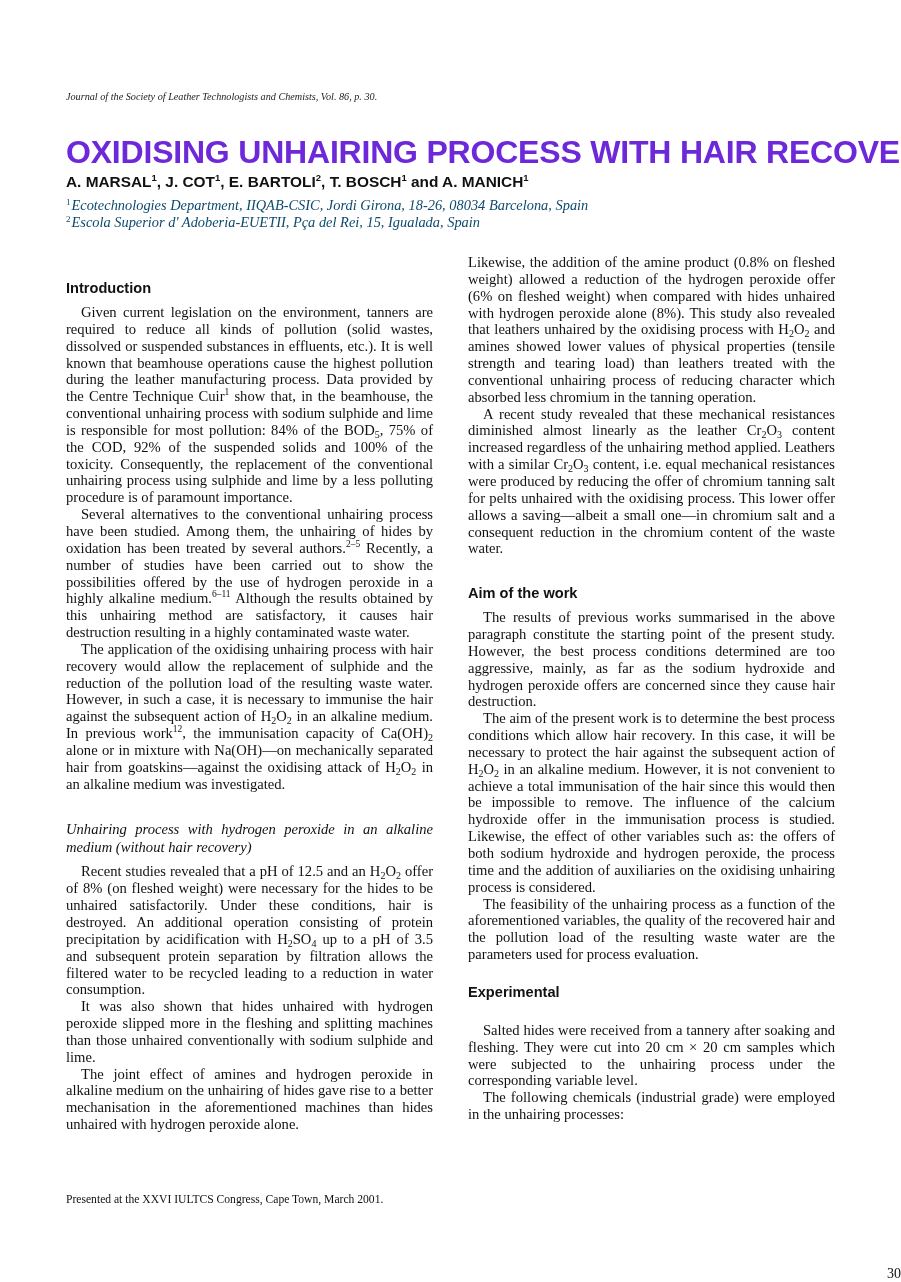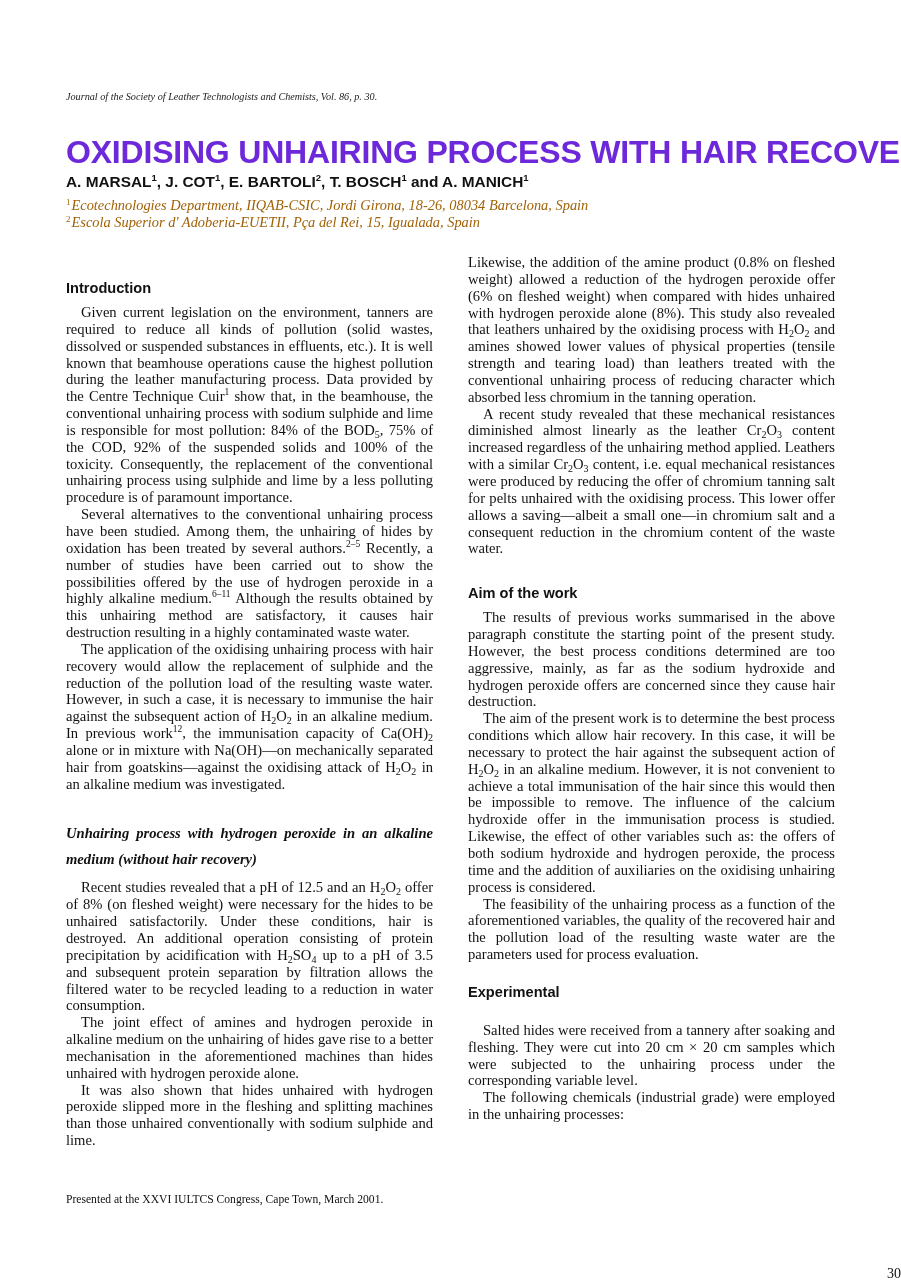--- a/index.html
+++ b/index.html
@@ -14,39 +14,39 @@
     font-family: "Liberation Sans", sans-serif; font-weight: bold; font-size: 32px;
     letter-spacing: -0.2px; color: #6d28d9; white-space: nowrap;
   }
   .authors {
     position: absolute; left: 66px; top: 173px;
     font-family: "Liberation Sans", sans-serif; font-weight: bold; font-size: 15.4px; color: #111; white-space: nowrap;
   }
   .authors sup { font-size: 9.5px; vertical-align: 6px; line-height: 0; }
   .affil {
     position: absolute; left: 66px;
-    font-family: "Liberation Serif", serif; font-style: italic; font-size: 14.4px; color: #a16207; white-space: nowrap;
+    font-family: "Liberation Serif", serif; font-style: italic; font-size: 14.4px; color: #0c4a6e; white-space: nowrap;
   }
   .affil sup { font-style: normal; font-size: 9px; vertical-align: 5px; line-height: 0; margin-right: 1px; }
   .affil-1 { top: 197px; }
   .affil-2 { top: 214px; }
 
   .col {
     position: absolute; width: 367px;
     font-family: "Liberation Serif", serif; font-size: 14.6px; line-height: 16.85px; color: #111;
   }
   .col-left { left: 66px; top: 252px; margin-top: 27px; }
   .col-right { left: 468px; top: 254px; }
   .col p { margin: 0; text-align: justify; text-indent: 15px; hyphens: none; }
   .col p.noindent { text-indent: 0; }
   .sec-head {
     font-family: "Liberation Sans", sans-serif; font-weight: bold; font-size: 14.6px; margin: 0;
     line-height: 18px; color: #111;
   }
-  .sub-head { font-style: italic; margin: 0; line-height: 26px; font-weight: bold; }
+  .sub-head { font-style: italic; margin: 0; line-height: 18px; }
   .gap-after-head { height: 7px; }
   .gap-sub { height: 10px; }
   .gap-section { height: 18px; }
   sub, .sub { font-size: 10px; vertical-align: -3px; line-height: 0; }
   sup.ref { font-size: 9.5px; vertical-align: 6px; line-height: 0; }
 
   .footnote {
     position: absolute; left: 66px; top: 1193px;
     font-family: "Liberation Serif", serif; font-size: 11.6px; color: #111; white-space: nowrap;
   }
@@ -84,22 +84,22 @@
     <div class="gap-after-head"></div>
     <p><span>Given current legislation on the environment, tanners are required to reduce all kinds of pollution (solid wastes, dissolved or suspended substances in effluents, etc.). It is well known that beamhouse operations cause the highest pollution during the leather manufacturing process. Data provided by the Centre Technique Cuir</span><sup class="ref">1</sup><span> show that, in the beamhouse, the conventional unhairing process with sodium sulphide and lime is responsible for most pollution: 84% of the BOD</span><span class="sub">5</span><span>, 75% of the COD, 92% of the suspended solids and 100% of the toxicity. Consequently, the replacement of the conventional unhairing process using sulphide and lime by a less polluting procedure is of paramount importance.</span></p>
     <p><span>Several alternatives to the conventional unhairing process have been studied. Among them, the unhairing of hides by oxidation has been treated by several authors.</span><sup class="ref">2–5</sup><span> Recently, a number of studies have been carried out to show the possibilities offered by the use of hydrogen peroxide in a highly alkaline medium.</span><sup class="ref">6–11</sup><span> Although the results obtained by this unhairing method are satisfactory, it causes hair destruction resulting in a highly contaminated waste water.</span></p>
     <p><span>The application of the oxidising unhairing process with hair recovery would allow the replacement of sulphide and the reduction of the pollution load of the resulting waste water. However, in such a case, it is necessary to immunise the hair against the subsequent action of H</span><span class="sub">2</span><span>O</span><span class="sub">2</span><span> in an alkaline medium. In previous work</span><sup class="ref">12</sup><span>, the immunisation capacity of Ca(OH)</span><span class="sub">2</span><span> alone or in mixture with Na(OH)—on mechanically separated hair from goatskins—against the oxidising attack of H</span><span class="sub">2</span><span>O</span><span class="sub">2</span><span> in an alkaline medium was investigated.</span></p>
 
     <div class="gap-section"></div>
     <div class="gap-sub"></div>
     <p class="sub-head noindent">Unhairing process with hydrogen peroxide in an alkaline medium (without hair recovery)</p>
     <div class="gap-after-head"></div>
     <p><span>Recent studies revealed that a pH of 12.5 and an H</span><span class="sub">2</span><span>O</span><span class="sub">2</span><span> offer of 8% (on fleshed weight) were necessary for the hides to be unhaired satisfactorily. Under these conditions, hair is destroyed. An additional operation consisting of protein precipitation by acidification with H</span><span class="sub">2</span><span>SO</span><span class="sub">4</span><span> up to a pH of 3.5 and subsequent protein separation by filtration allows the filtered water to be recycled leading to a reduction in water consumption.</span></p>
+    <p>It was also shown that hides unhaired with hydrogen peroxide slipped more in the fleshing and splitting machines than those unhaired conventionally with sodium sulphide and lime.</p>
     <p>The joint effect of amines and hydrogen peroxide in alkaline medium on the unhairing of hides gave rise to a better mechanisation in the aforementioned machines than hides unhaired with hydrogen peroxide alone.</p>
-    <p>It was also shown that hides unhaired with hydrogen peroxide slipped more in the fleshing and splitting machines than those unhaired conventionally with sodium sulphide and lime.</p>
   </div>
 
   <div class="col col-right">
     <p class="noindent"><span>Likewise, the addition of the amine product (0.8% on fleshed weight) allowed a reduction of the hydrogen peroxide offer (6% on fleshed weight) when compared with hides unhaired with hydrogen peroxide alone (8%). This study also revealed that leathers unhaired by the oxidising process with H</span><span class="sub">2</span><span>O</span><span class="sub">2</span><span> and amines showed lower values of physical properties (tensile strength and tearing load) than leathers treated with the conventional unhairing process of reducing character which absorbed less chromium in the tanning operation.</span></p>
     <p><span>A recent study revealed that these mechanical resistances diminished almost linearly as the leather Cr</span><span class="sub">2</span><span>O</span><span class="sub">3</span><span> content increased regardless of the unhairing method applied. Leathers with a similar Cr</span><span class="sub">2</span><span>O</span><span class="sub">3</span><span> content, i.e. equal mechanical resistances were produced by reducing the offer of chromium tanning salt for pelts unhaired with the oxidising process. This lower offer allows a saving—albeit a small one—in chromium salt and a consequent reduction in the chromium content of the waste water.</span></p>
 
     <div class="gap-section" style="height:27px"></div>
     <h2 class="sec-head">Aim of the work</h2>
     <div class="gap-after-head"></div>
     <p>The results of previous works summarised in the above paragraph constitute the starting point of the present study. However, the best process conditions determined are too aggressive, mainly, as far as the sodium hydroxide and hydrogen peroxide offers are concerned since they cause hair destruction.</p>

